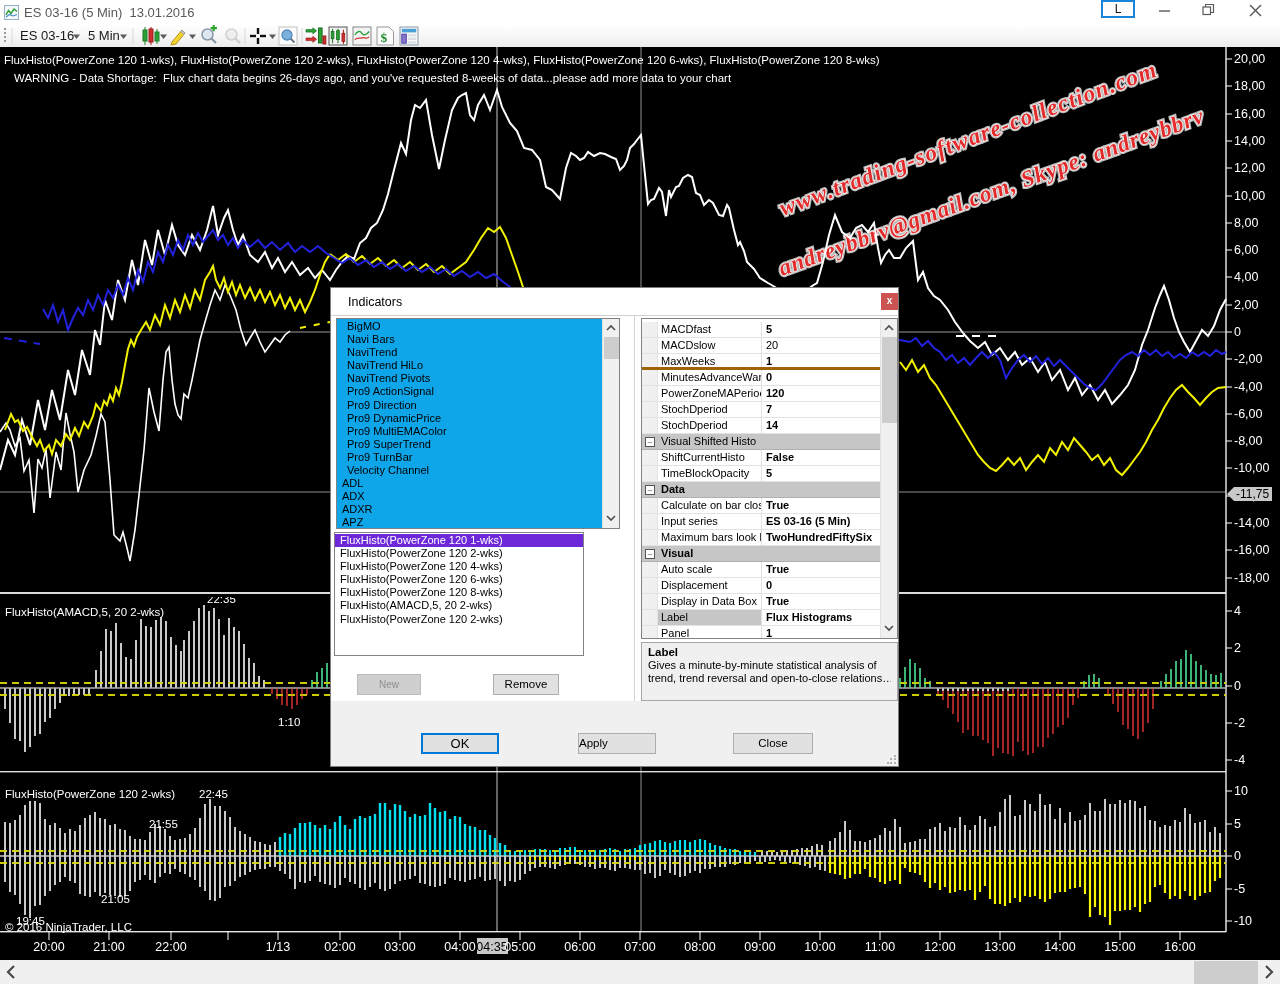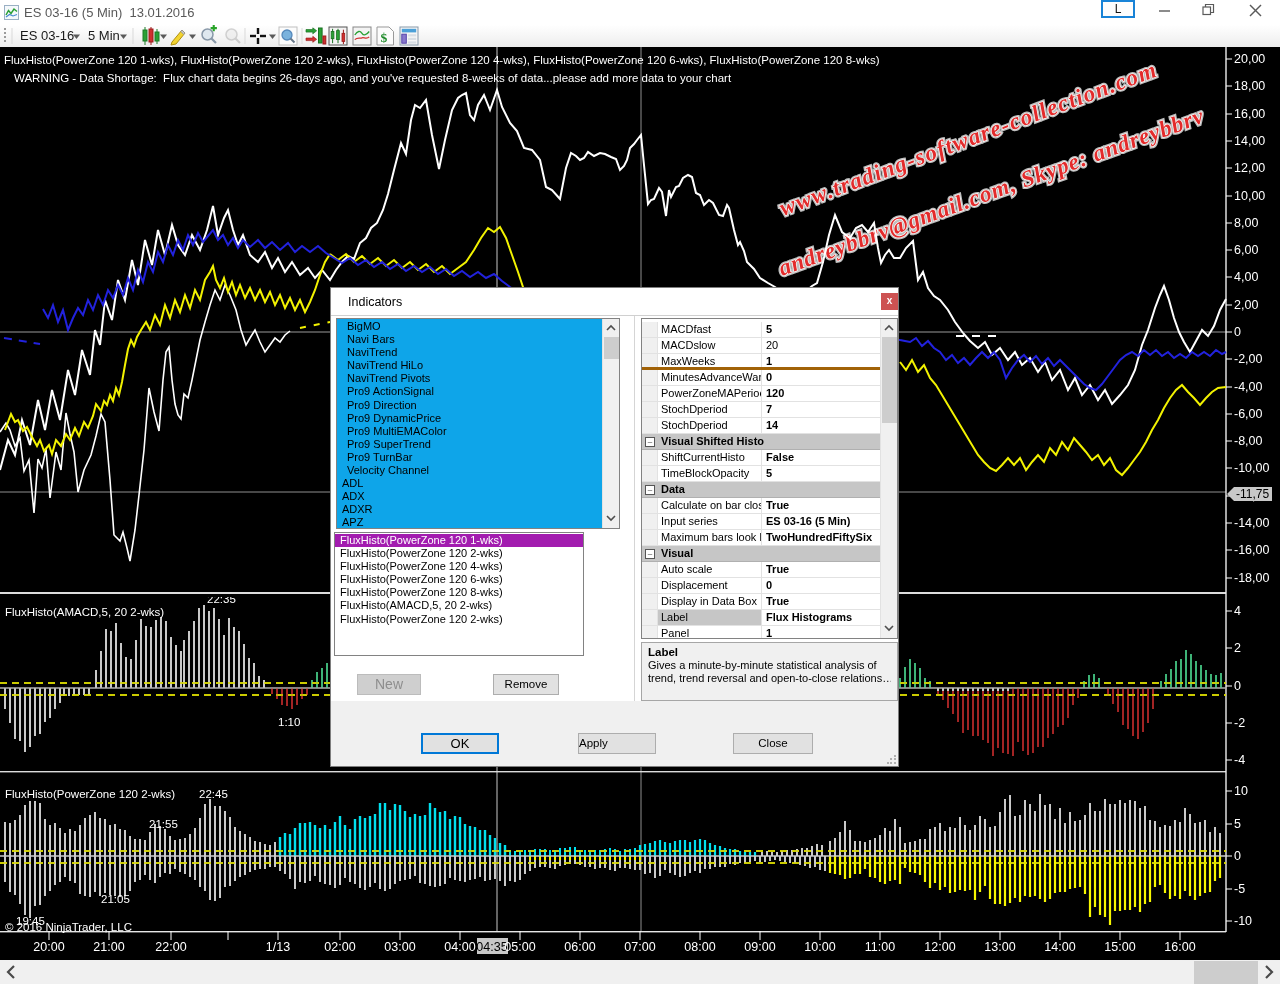--- a/index.html
+++ b/index.html
@@ -329,29 +329,29 @@
 <svg width="16" height="16" style="position:absolute;top:2px;left:0" xmlns="http://www.w3.org/2000/svg">
           <path d="M4 9 L8 5 L12 9" fill="none" stroke="#4e4e4e" stroke-width="1.6"></path>
         </svg>
 <svg width="16" height="16" style="position:absolute;bottom:2px;left:0" xmlns="http://www.w3.org/2000/svg">
           <path d="M4 6 L8 10 L12 6" fill="none" stroke="#4e4e4e" stroke-width="1.6"></path>
         </svg>
 <div style="position:absolute;top:18px;left:1px;width:15px;height:22px;background:#cdcdcd"></div>
 </div>
     </div>
 <div style="position:absolute;left:3px;top:244px;width:250px;height:124px;background:#fff;border:1px solid #828282;box-sizing:border-box;overflow:hidden;padding-top:1px">
-      <div style="padding-left:5px;height:13.1px;line-height:13.2px;background:#a21caf;color:#fff">FluxHisto(PowerZone 120 1-wks)</div>
+      <div style="padding-left:5px;height:13.1px;line-height:13.2px;background:#6d28d9;color:#fff">FluxHisto(PowerZone 120 1-wks)</div>
       <div style="padding-left:5px;height:13.1px;line-height:13.2px">FluxHisto(PowerZone 120 2-wks)</div>
       <div style="padding-left:5px;height:13.1px;line-height:13.2px">FluxHisto(PowerZone 120 4-wks)</div>
       <div style="padding-left:5px;height:13.1px;line-height:13.2px">FluxHisto(PowerZone 120 6-wks)</div>
       <div style="padding-left:5px;height:13.1px;line-height:13.2px">FluxHisto(PowerZone 120 8-wks)</div>
       <div style="padding-left:5px;height:13.1px;line-height:13.2px">FluxHisto(AMACD,5, 20 2-wks)</div>
       <div style="padding-left:5px;height:13.1px;line-height:13.2px">FluxHisto(PowerZone 120 2-wks)</div>
     </div>
-<div style="position:absolute;left:26px;top:386px;width:64px;height:21px;background:#cfcfcf;border:1px solid #bcbcbc;box-sizing:border-box;text-align:center;line-height:19px;color:#8e8e8e;font-size:14px">New</div>
+<div style="position:absolute;left:26px;top:386px;width:64px;height:21px;background:#cfcfcf;border:1px solid #bcbcbc;box-sizing:border-box;text-align:center;line-height:19px;color:#8e8e8e;font-size:10px">New</div>
 <div style="position:absolute;left:162px;top:386px;width:66px;height:21px;background:#e1e1e1;border:1px solid #adadad;box-sizing:border-box;text-align:center;line-height:19px;font-size:11.5px">Remove</div>
 <div style="position:absolute;left:310px;top:30px;width:257px;height:321px;background:#fff;border:1px solid #828282;box-sizing:border-box;overflow:hidden;padding-top:3px">
       <div style="display:flex;height:16px;border-bottom:1px solid #e2e2e2;box-sizing:border-box">
         <div style="width:16px;background:#f0f0f0;border-right:1px solid #e2e2e2;box-sizing:border-box"></div>
         <div style="width:104px;border-right:1px solid #e2e2e2;box-sizing:border-box;line-height:15px;padding-left:3px;overflow:hidden;white-space:nowrap">MACDfast</div>
         <div style="flex:1;font-weight:bold;line-height:15px;padding-left:4px;overflow:hidden;white-space:nowrap">5</div>
       </div>
       <div style="display:flex;height:16px;border-bottom:1px solid #e2e2e2;box-sizing:border-box">
         <div style="width:16px;background:#f0f0f0;border-right:1px solid #e2e2e2;box-sizing:border-box"></div>
         <div style="width:104px;border-right:1px solid #e2e2e2;box-sizing:border-box;line-height:15px;padding-left:3px;overflow:hidden;white-space:nowrap">MACDslow</div>
@@ -379,21 +379,21 @@
       </div>
       <div style="display:flex;height:16px;border-bottom:1px solid #e2e2e2;box-sizing:border-box">
         <div style="width:16px;background:#f0f0f0;border-right:1px solid #e2e2e2;box-sizing:border-box"></div>
         <div style="width:104px;border-right:1px solid #e2e2e2;box-sizing:border-box;line-height:15px;padding-left:3px;overflow:hidden;white-space:nowrap">StochDperiod</div>
         <div style="flex:1;font-weight:bold;line-height:15px;padding-left:4px;overflow:hidden;white-space:nowrap">14</div>
       </div>
       <div style="display:flex;height:16px;background:#c6c6c6;border-bottom:1px solid #b0b0b0;box-sizing:border-box">
         <div style="width:16px;position:relative">
           <span style="position:absolute;left:3px;top:3px;width:8px;height:8px;border:1px solid #555;background:#fff;font-size:8px;line-height:7px;text-align:center;color:#333">–</span>
         </div>
-        <div style="font-weight:bold;line-height:15px;padding-left:3px">Visual Shifted Histo</div>
+        <div style="font-weight:normal;line-height:15px;padding-left:3px">Visual Shifted Histo</div>
       </div>
       <div style="display:flex;height:16px;border-bottom:1px solid #e2e2e2;box-sizing:border-box">
         <div style="width:16px;background:#f0f0f0;border-right:1px solid #e2e2e2;box-sizing:border-box"></div>
         <div style="width:104px;border-right:1px solid #e2e2e2;box-sizing:border-box;line-height:15px;padding-left:3px;overflow:hidden;white-space:nowrap">ShiftCurrentHisto</div>
         <div style="flex:1;font-weight:bold;line-height:15px;padding-left:4px;overflow:hidden;white-space:nowrap">False</div>
       </div>
       <div style="display:flex;height:16px;border-bottom:1px solid #e2e2e2;box-sizing:border-box">
         <div style="width:16px;background:#f0f0f0;border-right:1px solid #e2e2e2;box-sizing:border-box"></div>
         <div style="width:104px;border-right:1px solid #e2e2e2;box-sizing:border-box;line-height:15px;padding-left:3px;overflow:hidden;white-space:nowrap">TimeBlockOpacity</div>
         <div style="flex:1;font-weight:bold;line-height:15px;padding-left:4px;overflow:hidden;white-space:nowrap">5</div>

